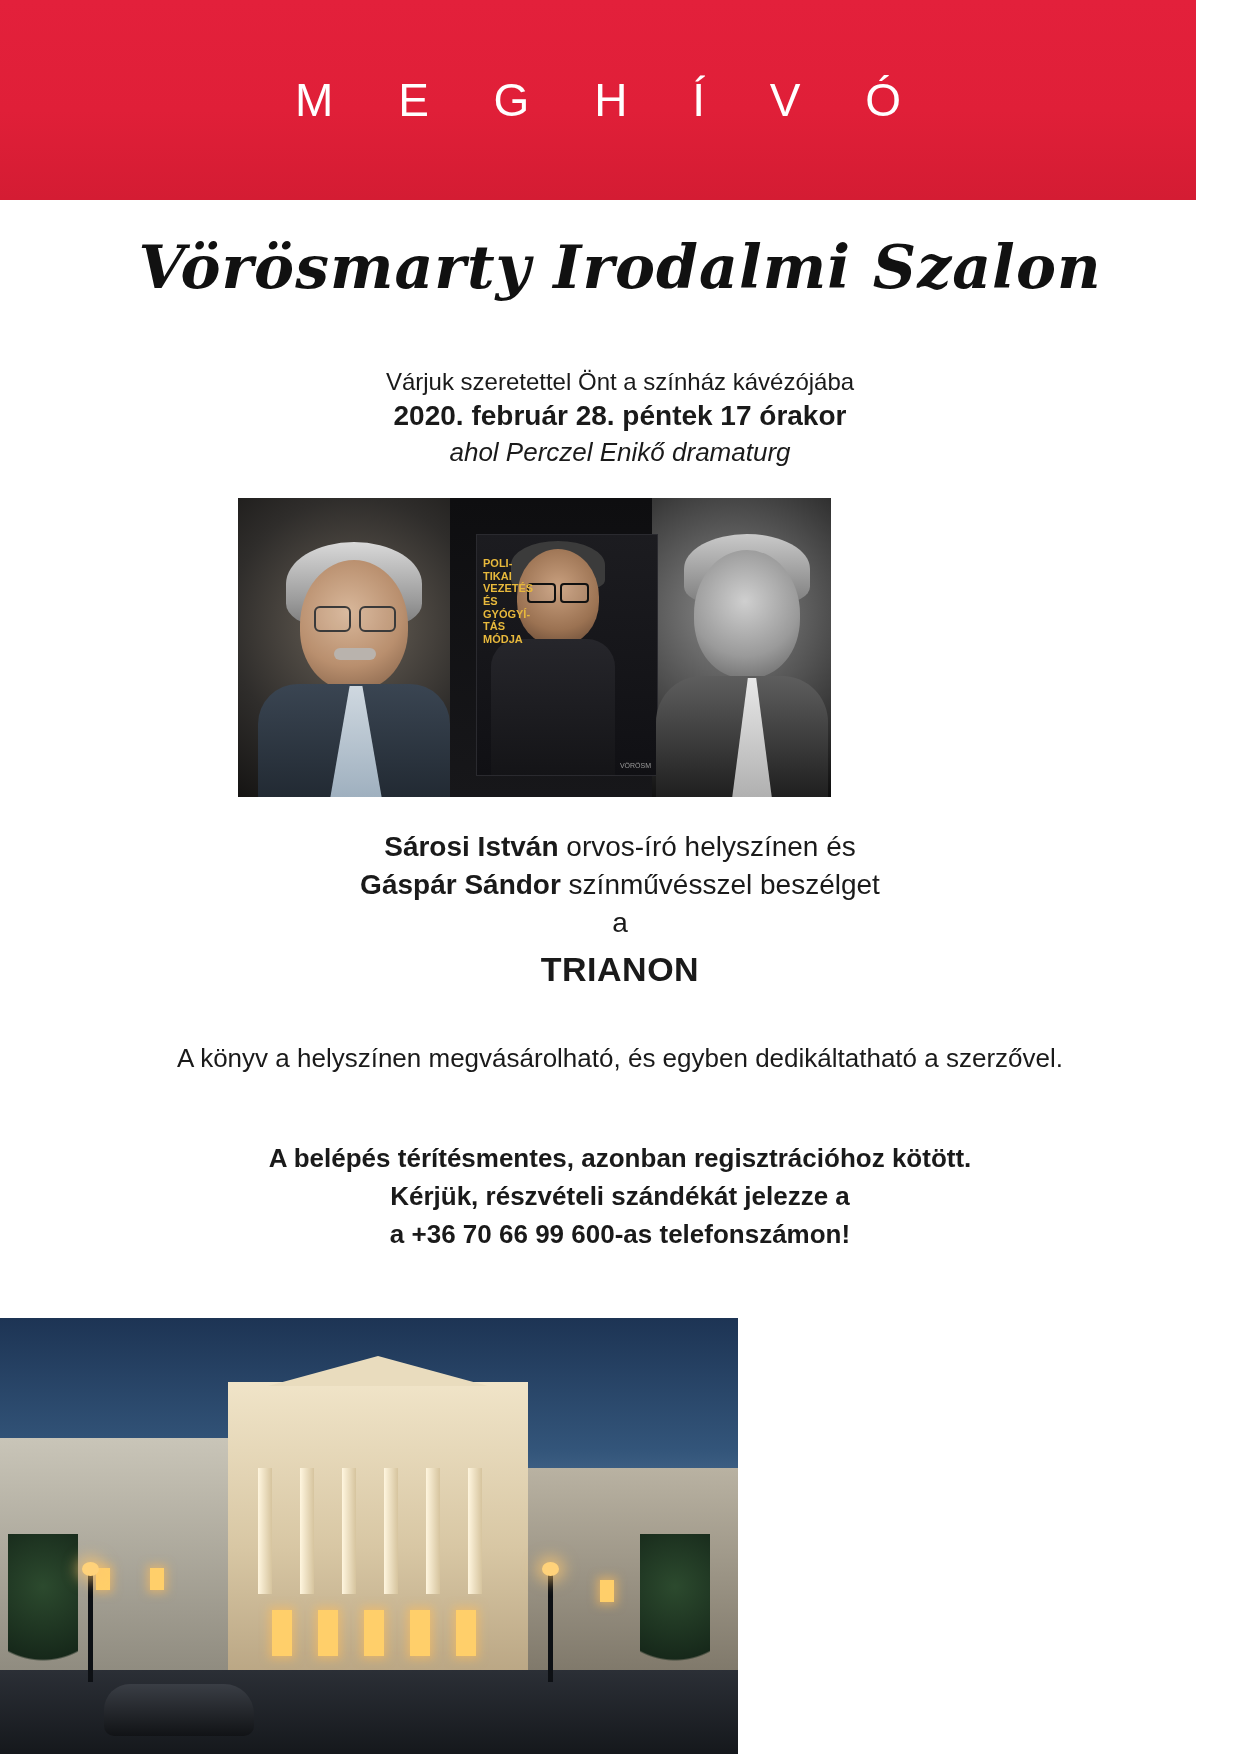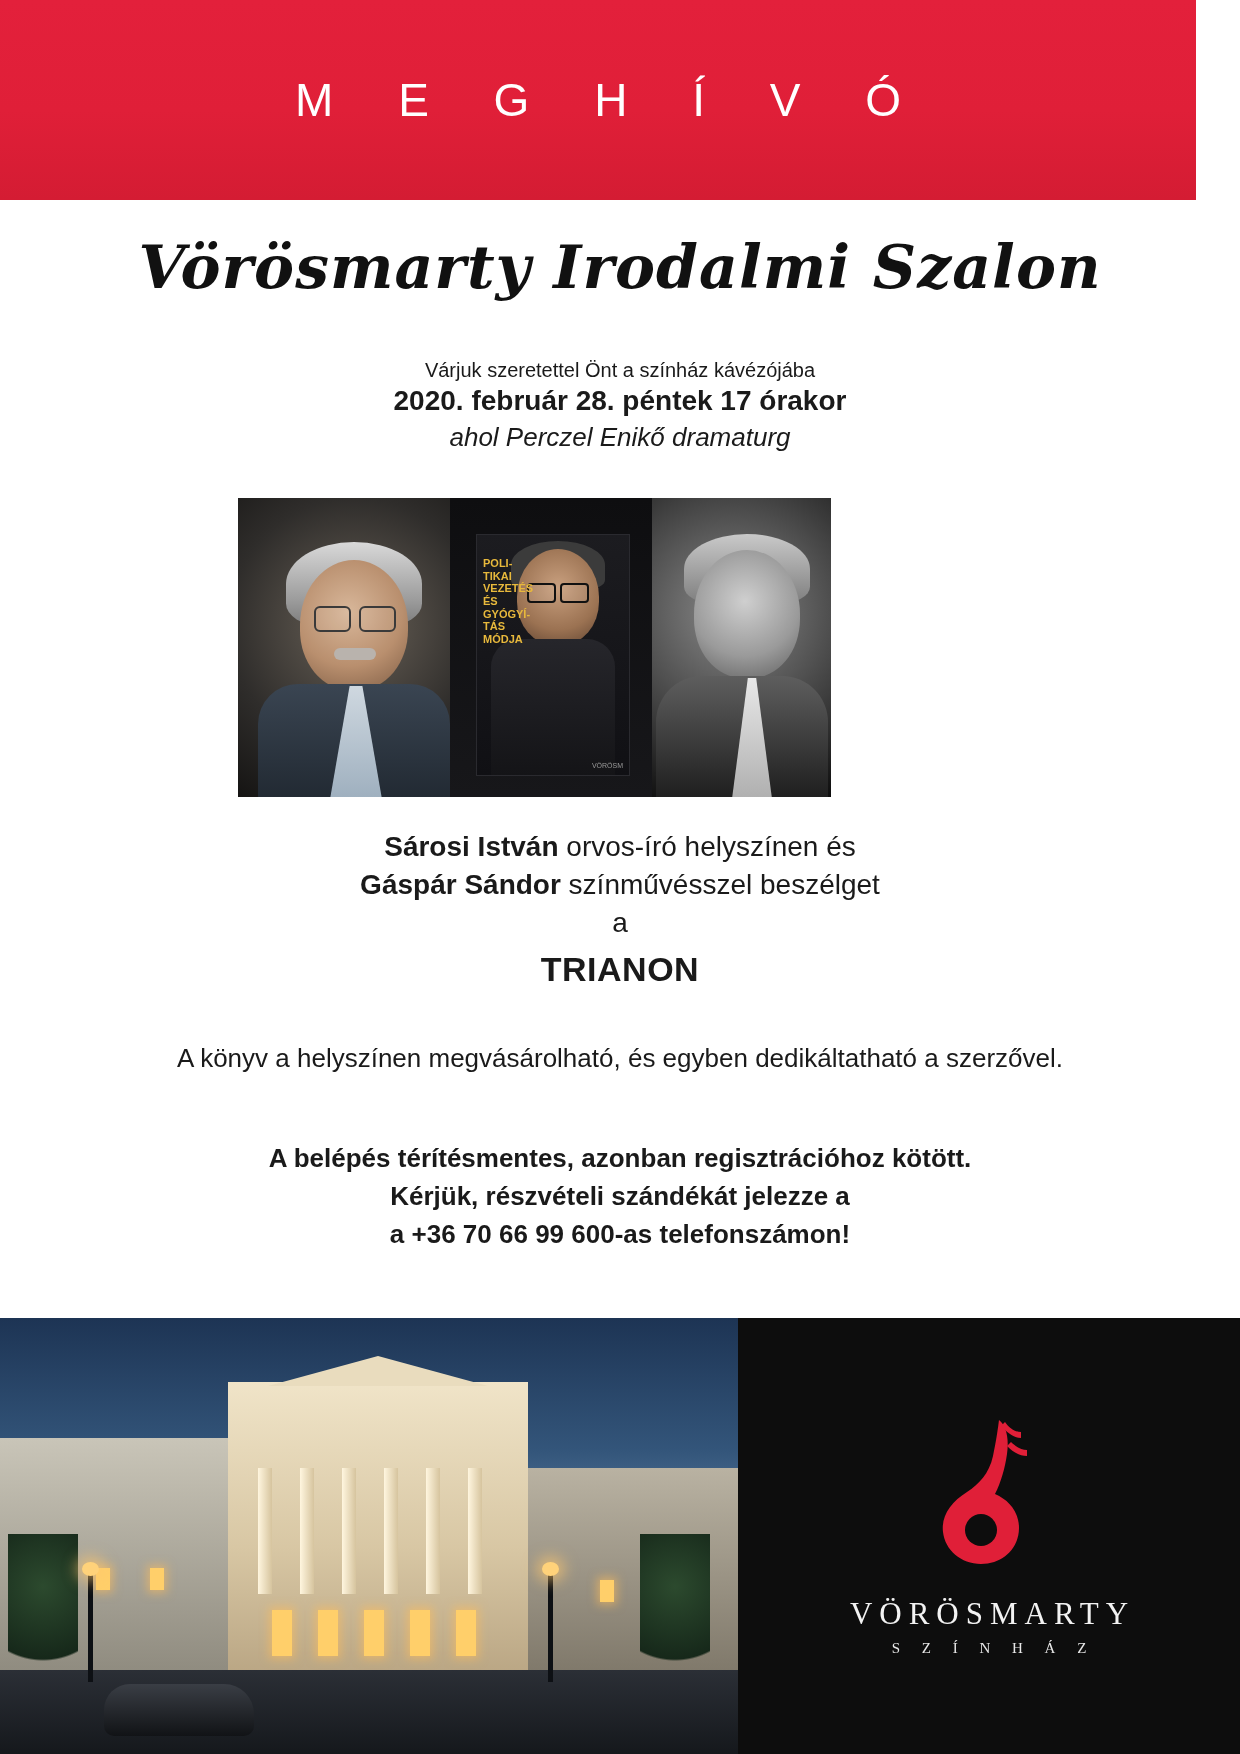--- a/index.html
+++ b/index.html
@@ -53,21 +53,21 @@
 
   
   .intro {
     position: absolute;
     top: 357px;
     left: 0;
     width: 1240px;
     text-align: center;
     line-height: 1.32;
   }
-  .intro .l1 { font-size: 20px; }
+  .intro .l1 { font-size: 24px; margin-top: 9px; }
   .intro .l2 { font-size: 28px; font-weight: 700; }
   .intro .l3 { font-size: 26px; font-style: italic; }
 
   
   .photo {
     position: absolute;
     top: 498px;
     left: 238px;
     width: 593px;
     height: 299px;
@@ -119,20 +119,21 @@
   .shirt-l {
     position:absolute; left:86px; top:188px; width:64px; height:111px;
     background: linear-gradient(180deg,#cfd8e0 0%, #9fb0bf 100%);
     clip-path: polygon(40% 0, 60% 0, 90% 100%, 10% 100%);
   }
   
   .poster {
     position:absolute; left:238px; top:36px; width:152px; height:240px;
     background: linear-gradient(180deg,#1c1c20 0%, #101014 100%);
     border:1px solid #2a2a2f;
+    padding-left:28px;
   }
   .poster-face {
     position:absolute; left:40px; top:14px; width:82px; height:96px;
     border-radius:50% 50% 45% 45%;
     background: radial-gradient(circle at 50% 40%, #c9a07f 0%, #9b7252 60%, #5d4230 100%);
   }
   .poster-hair {
     position:absolute; left:34px; top:6px; width:94px; height:48px;
     border-radius:54% 54% 20% 20%;
     background: #3b3b3b;
@@ -407,25 +408,13 @@
     <div class="lit" style="left:600px;top:262px;width:14px;height:22px;"></div>
 
     <div class="road"></div>
     <div class="car"></div>
     <div class="tree" style="left:8px;"></div>
     <div class="tree" style="left:640px;"></div>
     <div class="lamp" style="left:88px;"></div>
     <div class="lamp" style="left:548px;"></div>
   </div>
 
-  <div class="logo-panel">
-    <div class="logo-mark">
-      <svg width="120" height="150" viewBox="0 0 120 150" xmlns="http://www.w3.org/2000/svg" aria-hidden="true">
-        <path d="M70 4 C70 4 68 22 64 40 C60 58 50 68 38 76 C22 86 12 100 14 116 C16 134 32 148 52 148 C74 148 90 132 90 112 C90 96 80 84 66 78 C72 66 76 52 78 38 C80 24 78 10 70 4 Z" fill="#e01f38"></path>
-        <path d="M72 10 C78 16 84 22 92 22 L92 16 C86 16 80 12 76 6 Z" fill="#e01f38"></path>
-        <path d="M78 30 C84 36 90 40 98 40 L98 34 C92 34 86 30 82 26 Z" fill="#e01f38"></path>
-        <circle cx="52" cy="114" r="16" fill="#0d0d0d"></circle>
-      </svg>
-    </div>
-    <div class="logo-wordmark">VÖRÖSMARTY</div>
-    <div class="logo-sub">S Z Í N H Á Z</div>
-  </div>
 </div>
 
 </body></html>

